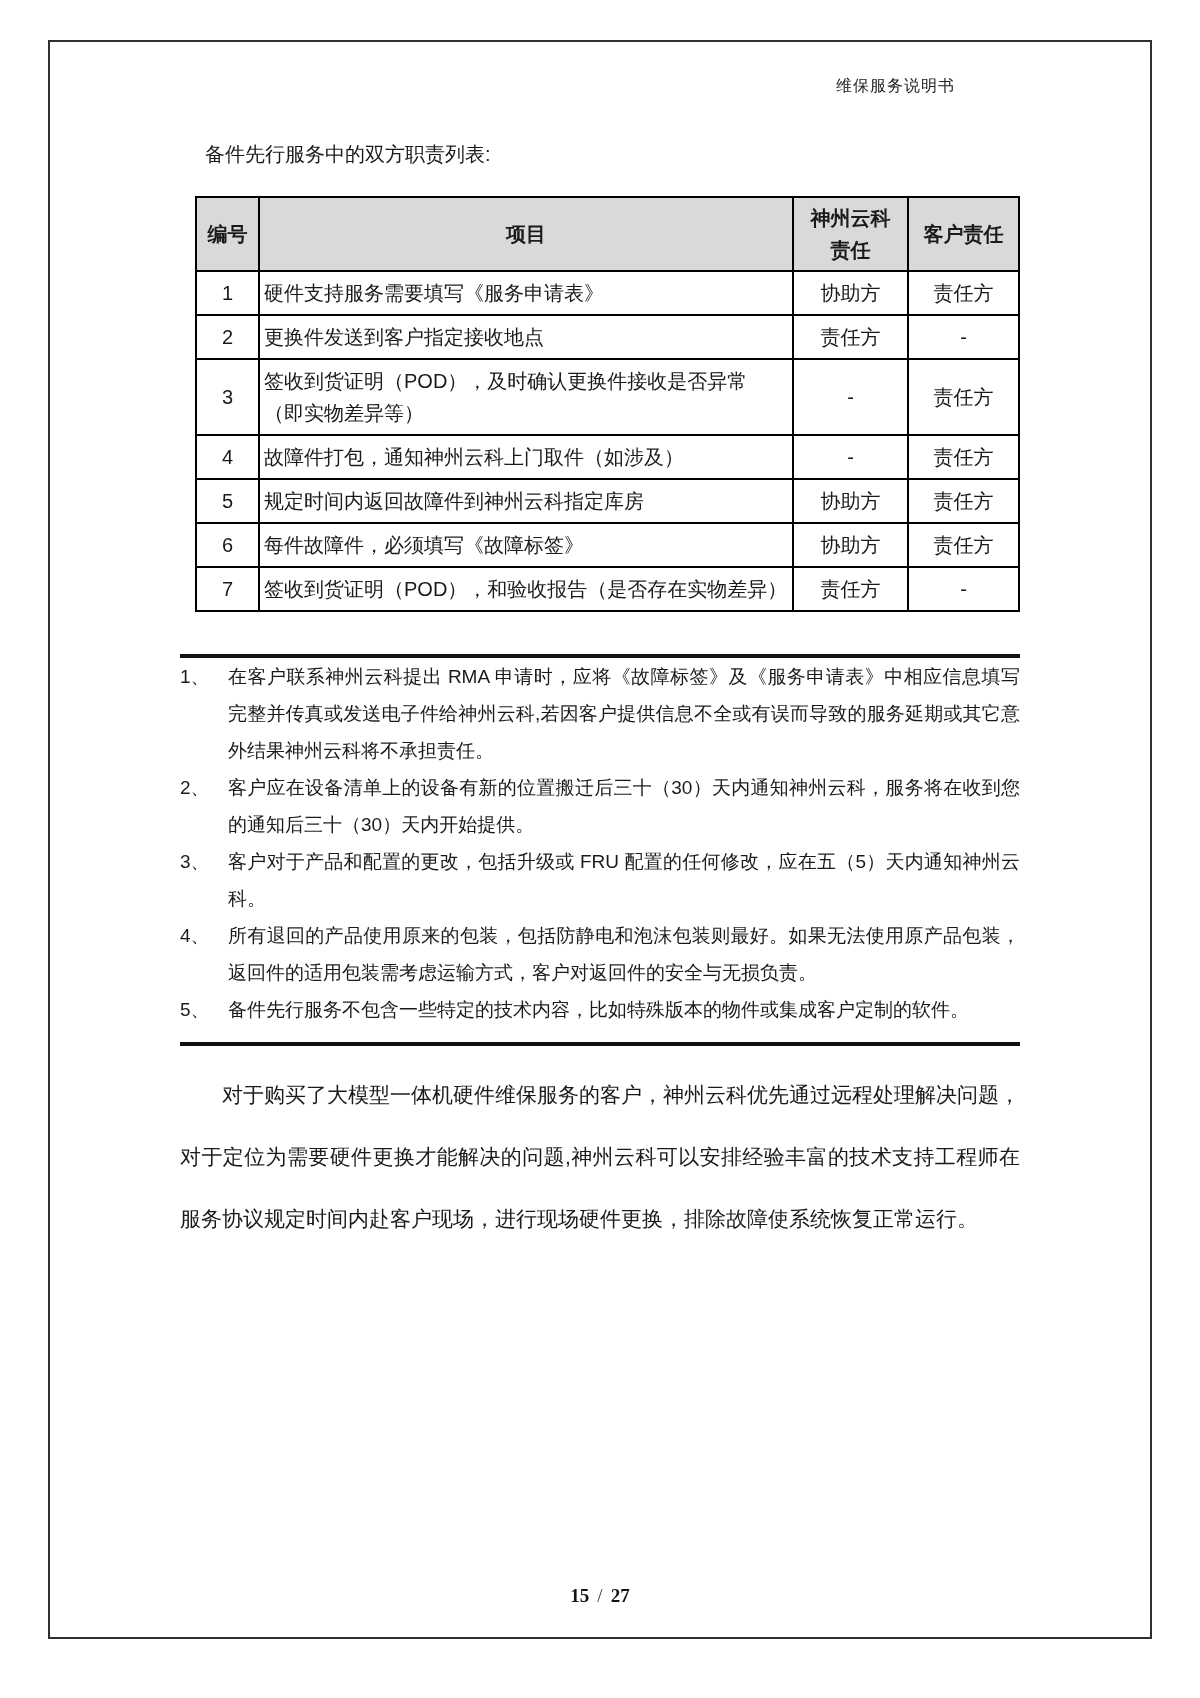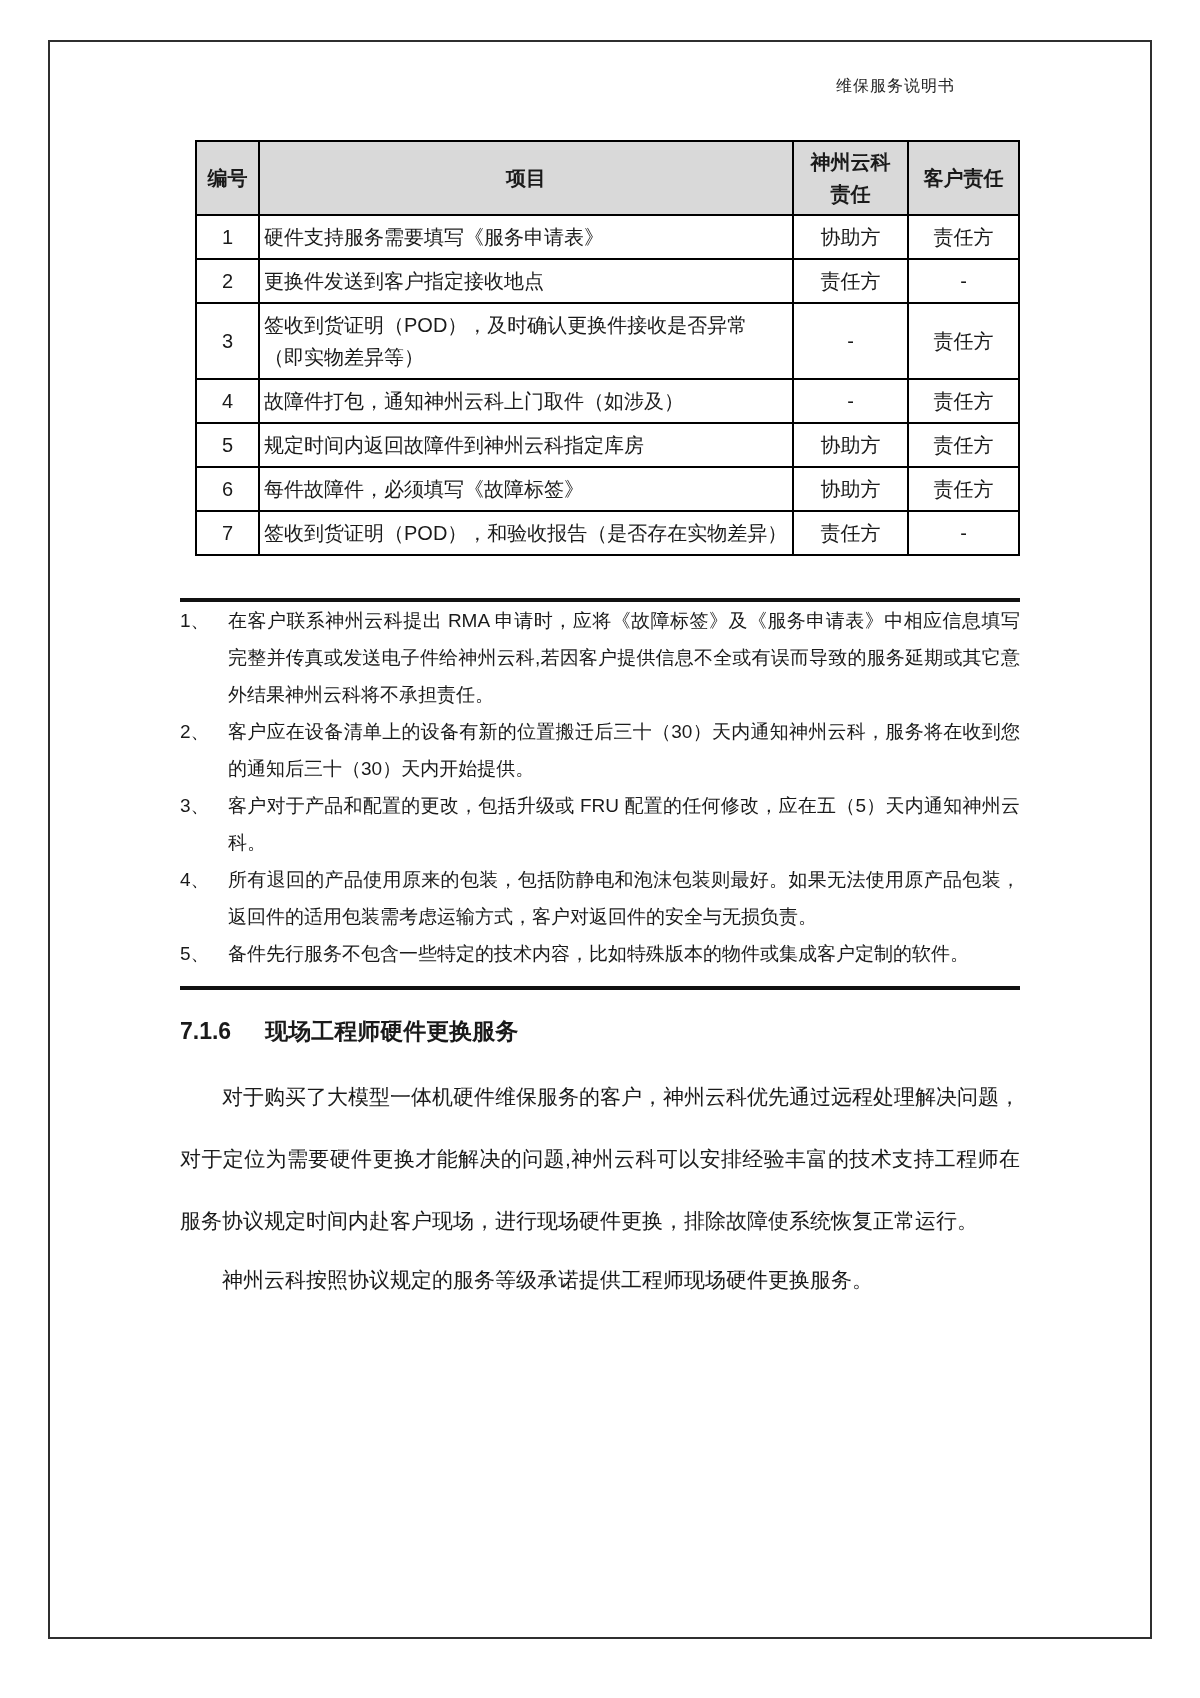--- a/index.html
+++ b/index.html
@@ -133,20 +133,21 @@
 
 <div class="page">
   <div class="page-border"></div>
 
   <div class="page-header">
     <span>维保服务说明书</span>
   </div>
 
   <div class="content">
 
+    <p class="intro">备件先行服务中的双方职责列表:</p>
 
     <table class="resp">
       <colgroup>
         <col style="width:63px">
         <col style="width:534px">
         <col style="width:115px">
         <col style="width:111px">
       </colgroup>
       <thead>
         <tr>
@@ -222,22 +223,21 @@
       <span class="note-num">4、</span>
       <span class="note-text">所有退回的产品使用原来的包装，包括防静电和泡沫包装则最好。如果无法使用原产品包装，返回件的适用包装需考虑运输方式，客户对返回件的安全与无损负责。</span>
     </div>
     <div class="note">
       <span class="note-num">5、</span>
       <span class="note-text">备件先行服务不包含一些特定的技术内容，比如特殊版本的物件或集成客户定制的软件。</span>
     </div>
 
     <div class="rule rule-bottom"></div>
 
-    <h2 class="section-heading">
-      <span class="section-number">7.1.6</span><span>现场工程师硬件更换服务</span>
-    </h2>
 
     <p class="para">对于购买了大模型一体机硬件维保服务的客户，神州云科优先通过远程处理解决问题，对于定位为需要硬件更换才能解决的问题,神州云科可以安排经验丰富的技术支持工程师在服务协议规定时间内赴客户现场，进行现场硬件更换，排除故障使系统恢复正常运行。</p>
-    <p class="para para-last">神州云科按照协议规定的服务等级承诺提供工程师现场硬件更换服务。</p>
 
   </div>
 
+  <div class="page-footer">
+    <span class="pg-num">15</span><span class="pg-sep">/</span><span class="pg-num">27</span>
+  </div>
 </div>
 
 </body></html>

